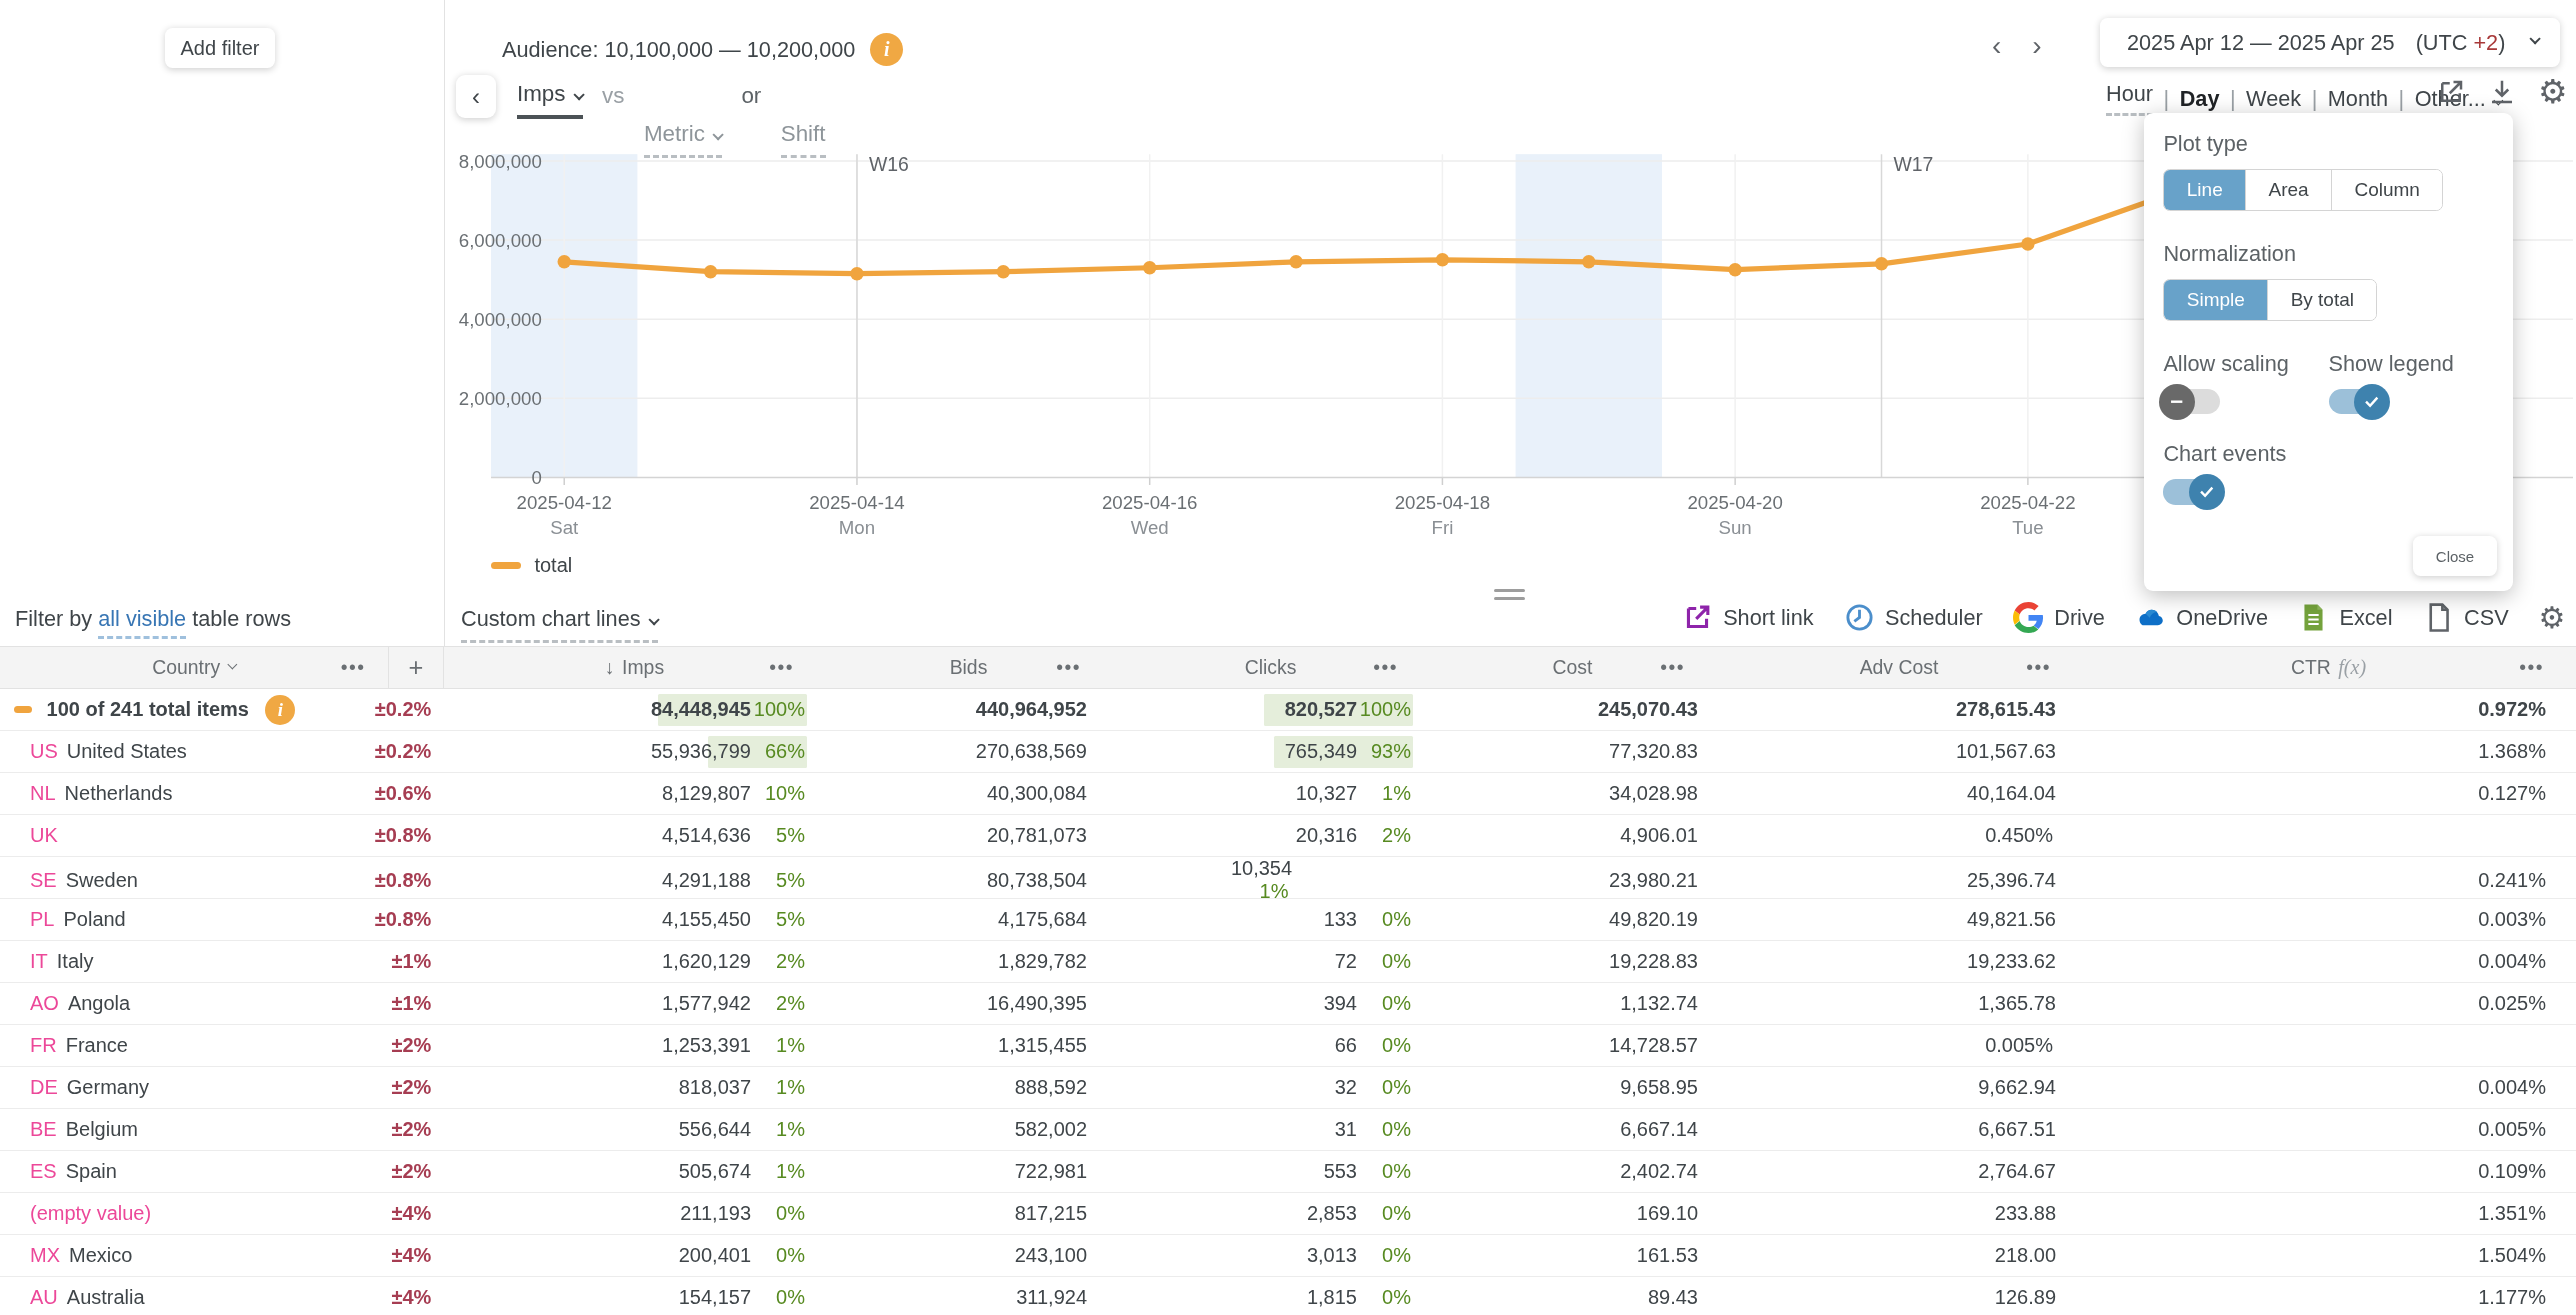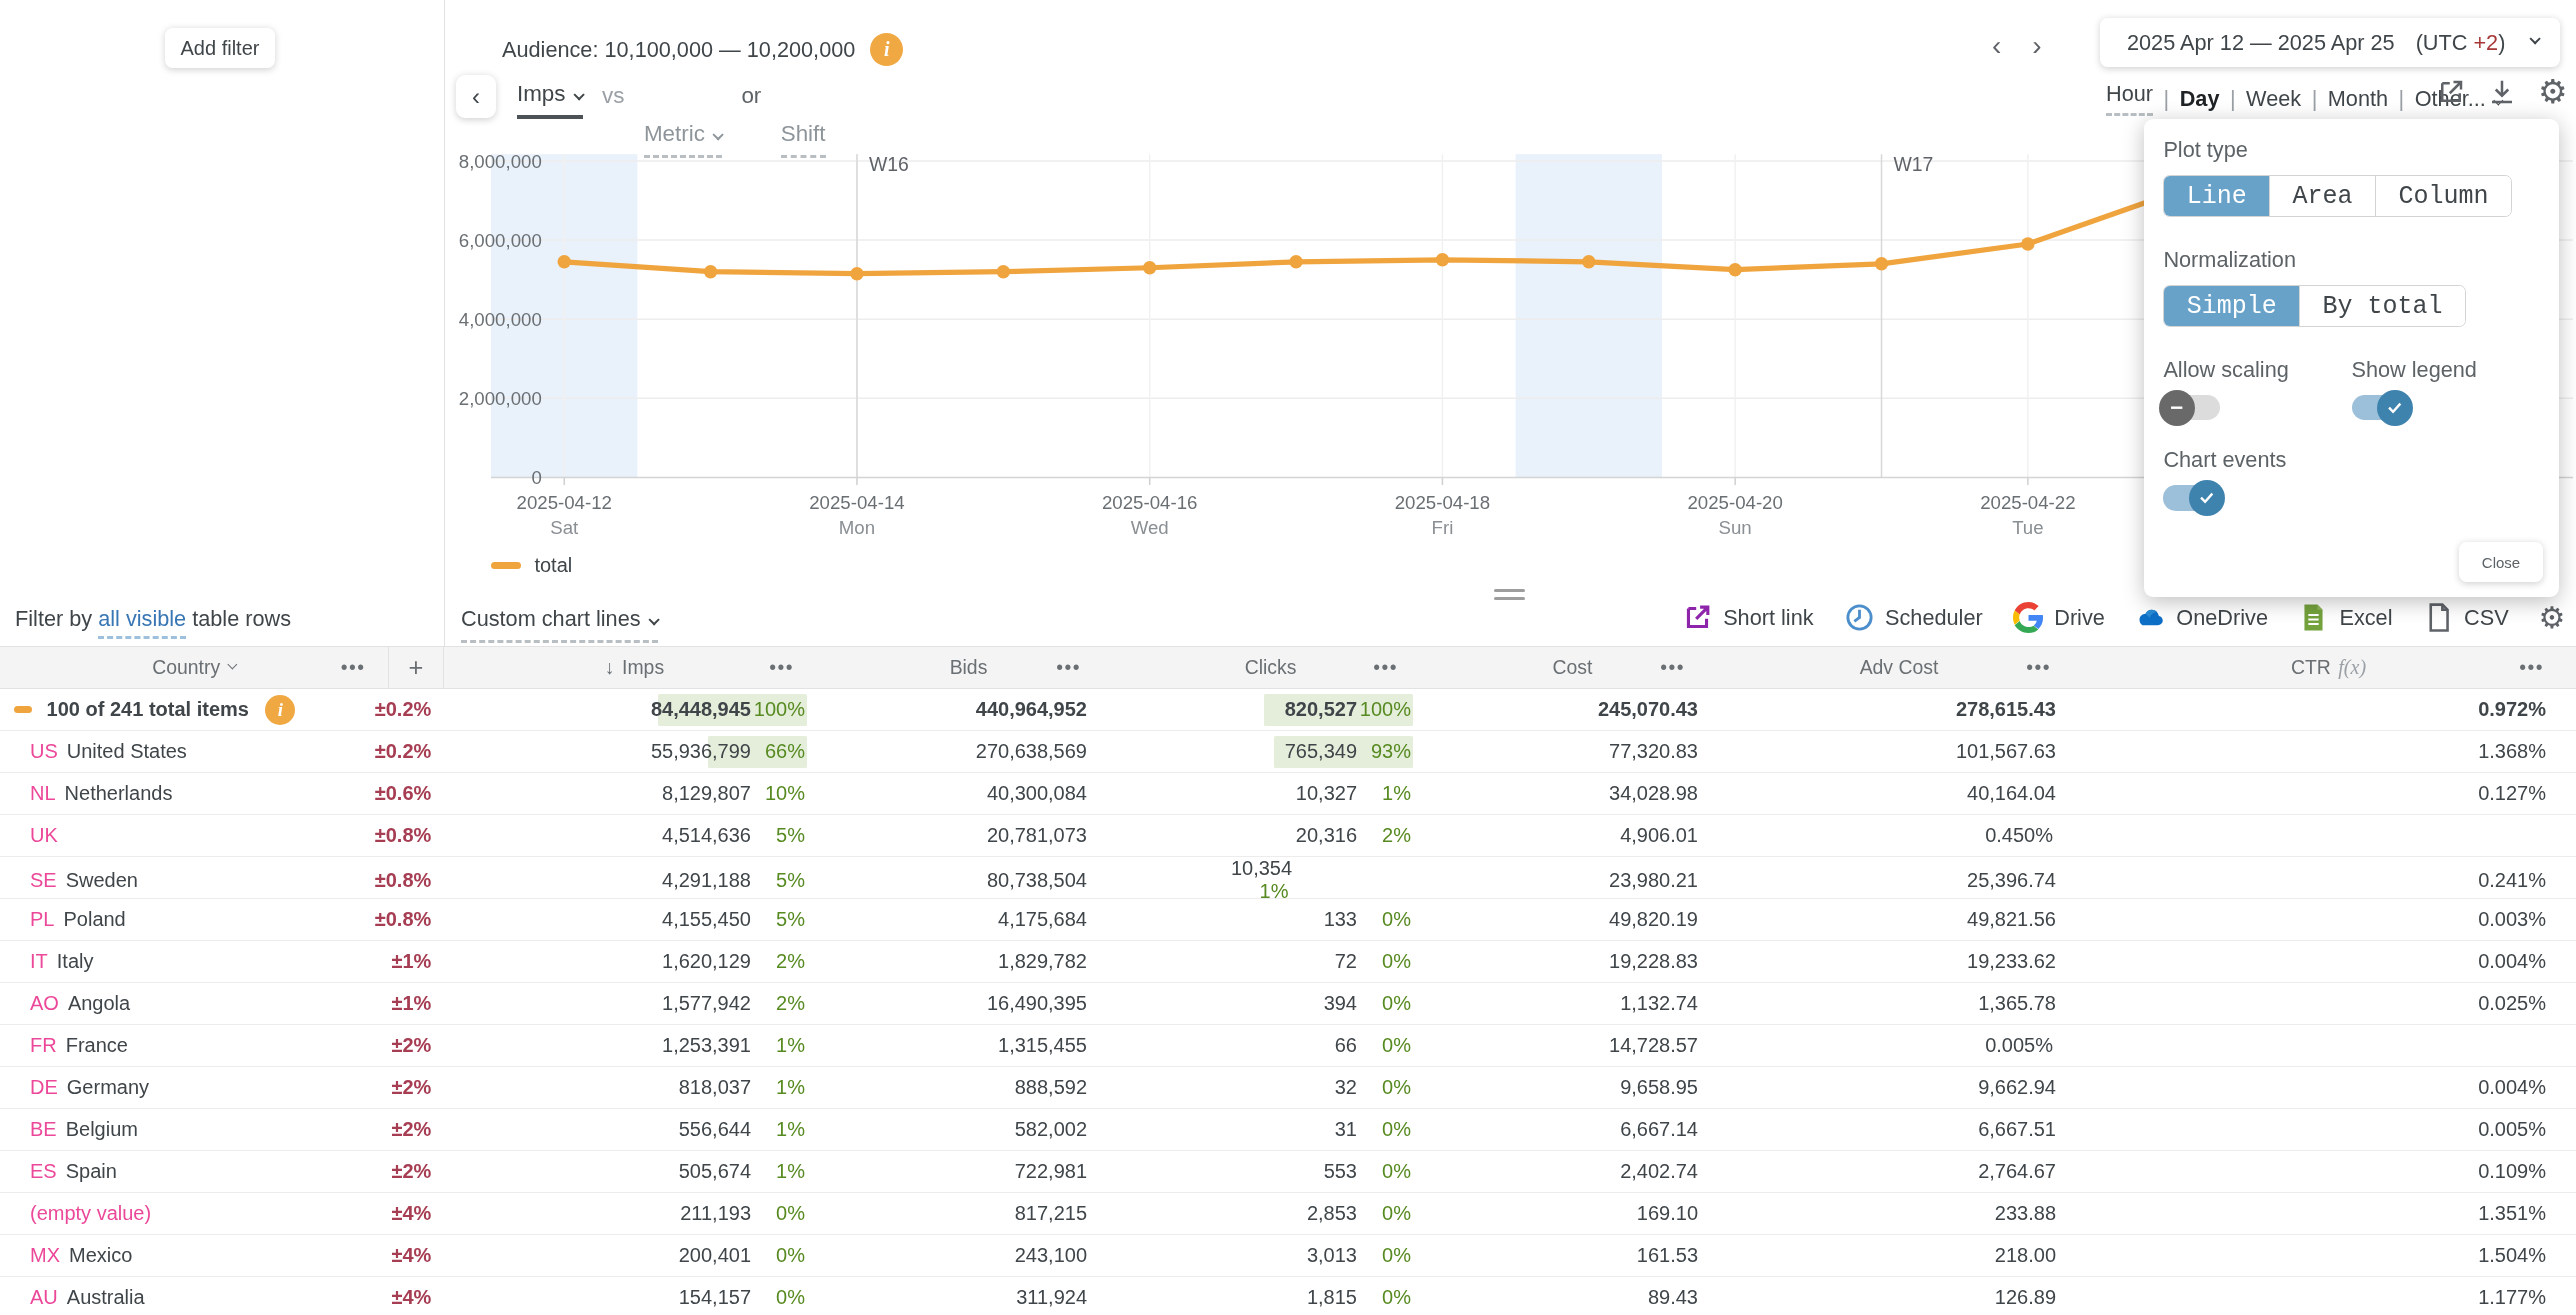--- a/index.html
+++ b/index.html
@@ -46,26 +46,26 @@
   .gear-glyph { font-size:33px; color:#5f6368; line-height:1; cursor:pointer; }
 
   
   #chart-svg { left:444px; top:134px; }
   #legend { left:491px; top:554px; display:flex; align-items:center; gap:13.4px; font-size:20px; color:#3f4549; }
   #legend .dash { width:30px; height:6.7px; border-radius:3.7px; background:#f0a43e; }
   #drag-handle { left:1494px; top:589px; width:31px; cursor:row-resize; }
   #drag-handle div { height:3px; background:#9d9d9d; border-radius:1.5px; margin-bottom:5.2px; }
 
   
-  #popover { left:2144px; top:119px; width:415px; height:478px; background:#fff;
+  #popover { left:2144px; top:113px; width:369px; height:478px; background:#fff;
     border-radius:9px; box-shadow:0 4.5px 21px rgba(0,0,0,.25); padding:18px 19.4px; z-index:50; }
   .pop-label { color:#5c6266; font-size:21.7px; margin-bottom:12px; }
   .seg { display:inline-flex; border:0.7px solid #d4d4d4; border-radius:6.7px; overflow:hidden; margin-bottom:30px; }
   .seg button { background:#fff; border:none; border-right:0.7px solid #d4d4d4; padding:0 22.4px;
-    height:40px; font-size:25px; color:#3f4549; font-family:Liberation Mono, monospace; cursor:pointer; }
+    height:40px; font-size:19px; color:#3f4549; font-family:Liberation Sans, sans-serif; cursor:pointer; }
   .seg button:last-child { border-right:none; }
   .seg button.sel { background:#68a2c9; color:#fff; }
   .pop-row { display:flex; }
   .pop-col { width:224px; }
   .toggle { position:relative; width:57px; height:25.4px; border-radius:12.7px; margin-top:10.5px; cursor:pointer; }
   .toggle.off { background:#dcdcdc; }
   .toggle.on  { background:#9cc0d9; }
   .toggle .knob { position:absolute; top:50%; width:36px; height:36px; border-radius:50%;
     transform:translateY(-50%); display:flex; align-items:center; justify-content:center; }
   .toggle.off .knob { left:-4.5px; background:#696969; }

